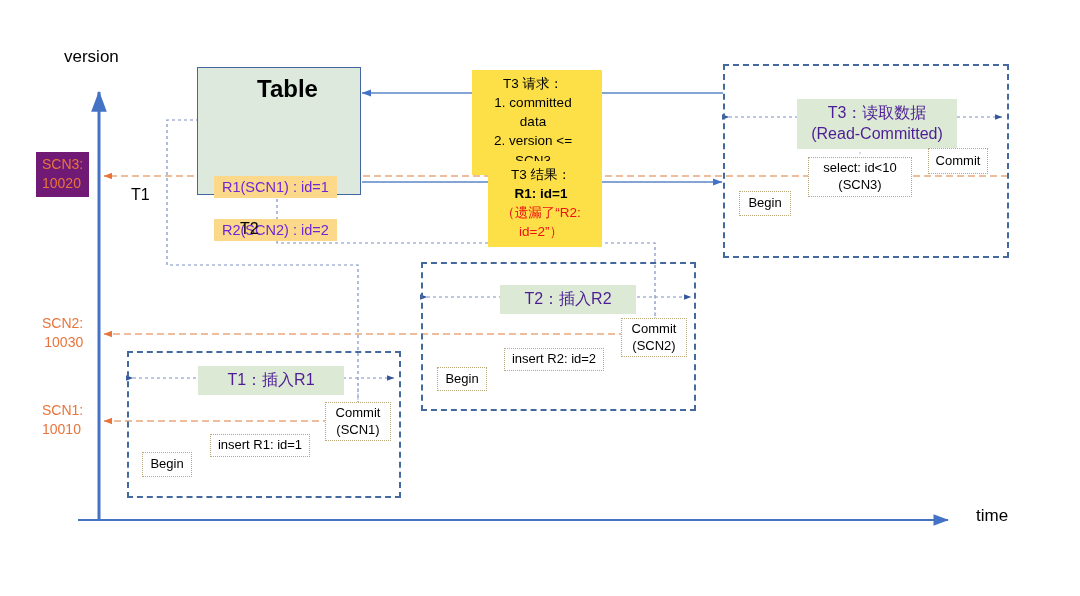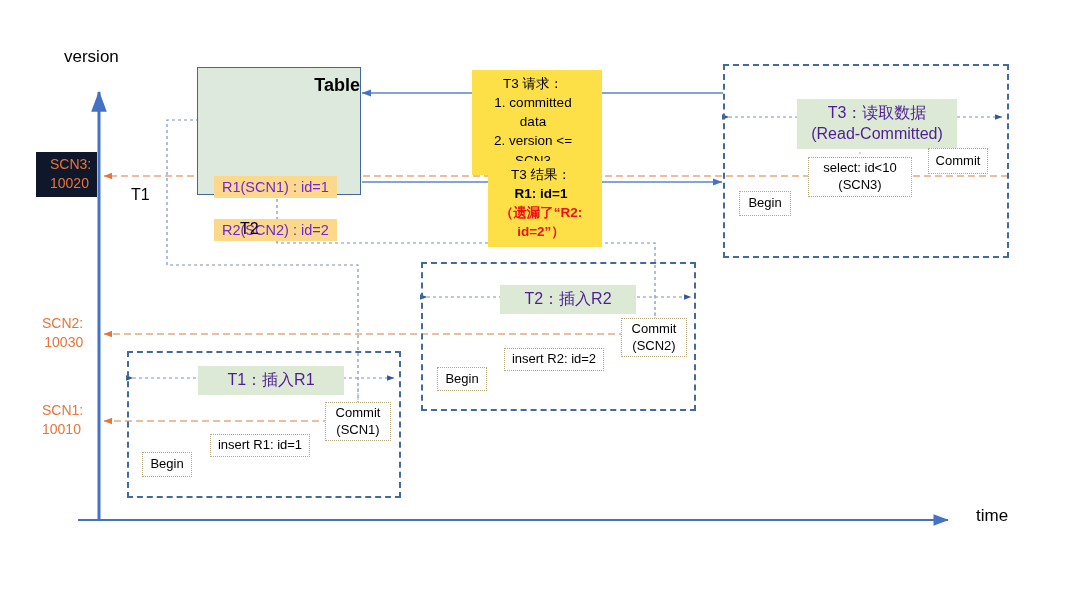--- a/index.html
+++ b/index.html
@@ -39,38 +39,38 @@
 
   
   .scn {
     position: absolute;
     font-size: 14px;
     color: #e8743b;
     line-height: 1.35;
     text-align: left;
   }
   .scn.hl {
-    background: #0f172a;
+    background: #701a75;
     color: #e8743b;
-    padding: 3px 6px 4px 14px;
+    padding: 3px 6px 4px 6px;
   }
 
   
   .tablebox {
     position: absolute;
     background: #dde9dc;
     border: 1.6px solid #41689e;
     box-sizing: border-box;
   }
   .tablebox .title {
     position: absolute;
     left: 0; right: 0;
     top: 7px;
-    text-align: right;
-    font-size: 18px;
+    text-align: center;
+    font-size: 24px;
     font-weight: bold;
     color: #000000;
     margin-left: 17px;
   }
   .rowchip {
     position: absolute;
     background: #fcd98a;
     font-size: 14.5px;
     color: #6d28d9;
     padding: 3px 8px;
@@ -128,21 +128,21 @@
     text-align: center;
     display: block;
   }
   .callout .c-l1 { display: block; }
   .callout .c-l2 { display: block; }
   .callout.centered .c-l1,
   .callout.centered .c-l2 { text-align: center; }
   .callout .bold { font-weight: bold; }
   .callout .red {
     color: #ee1111;
-    font-weight: bold;
+    font-weight: normal;
   }
 
   .tmark {
     position: absolute;
     font-size: 16px;
     color: #000000;
   }
 </style>
 </head>
 <body>

